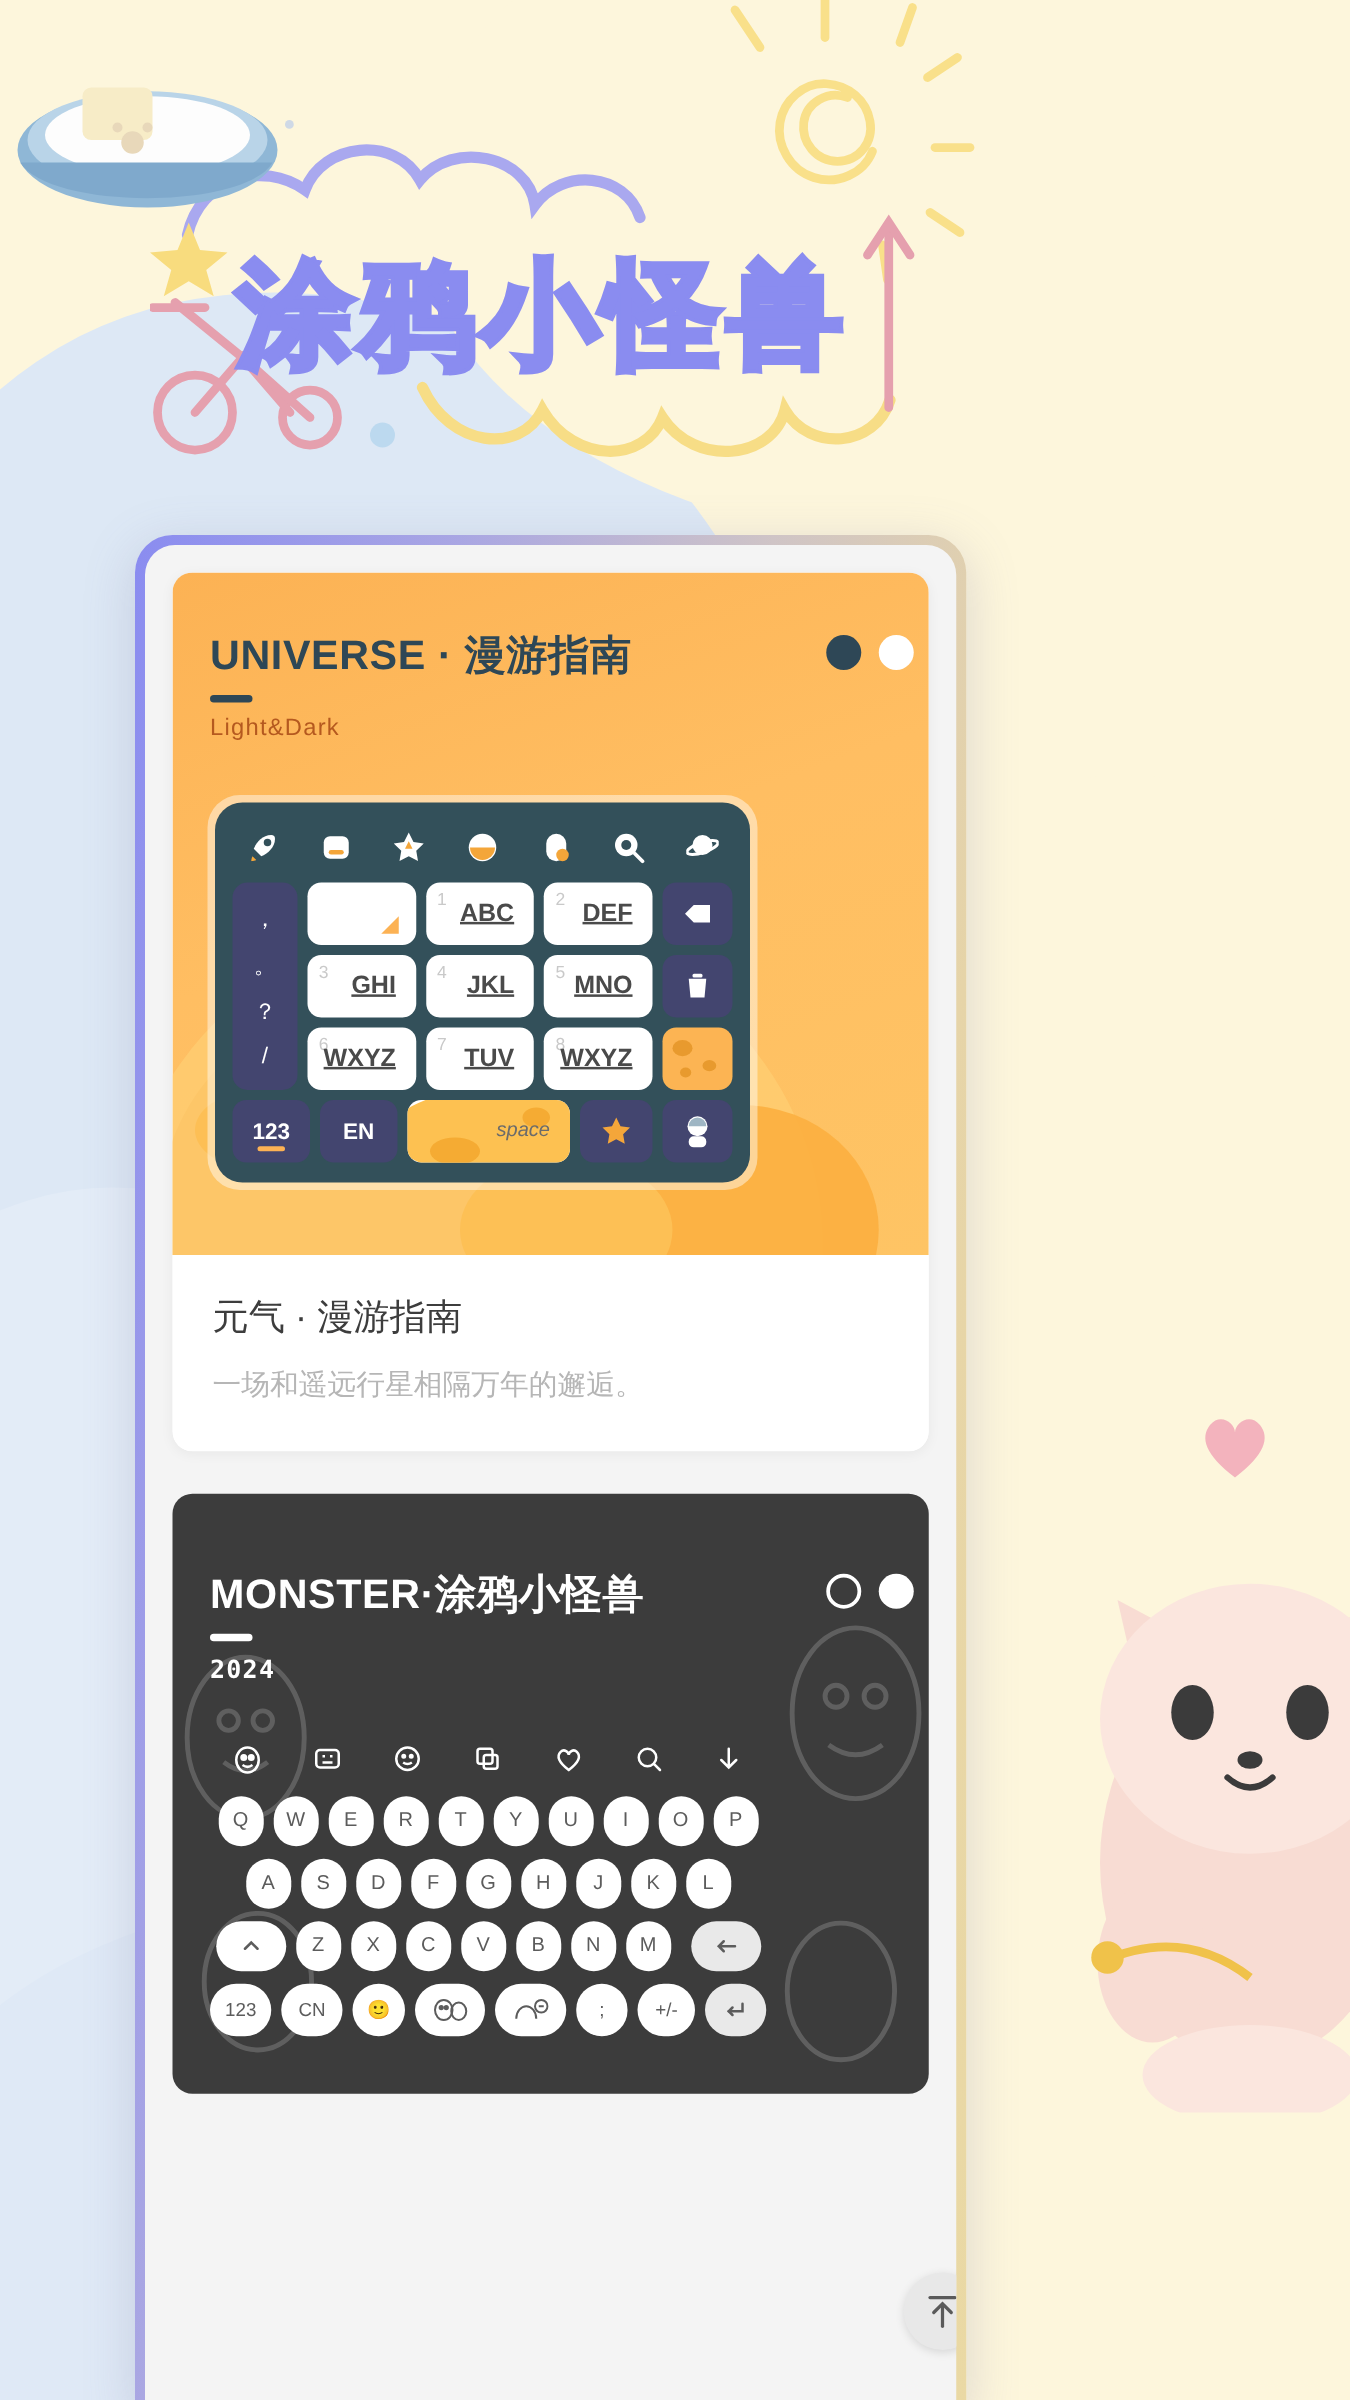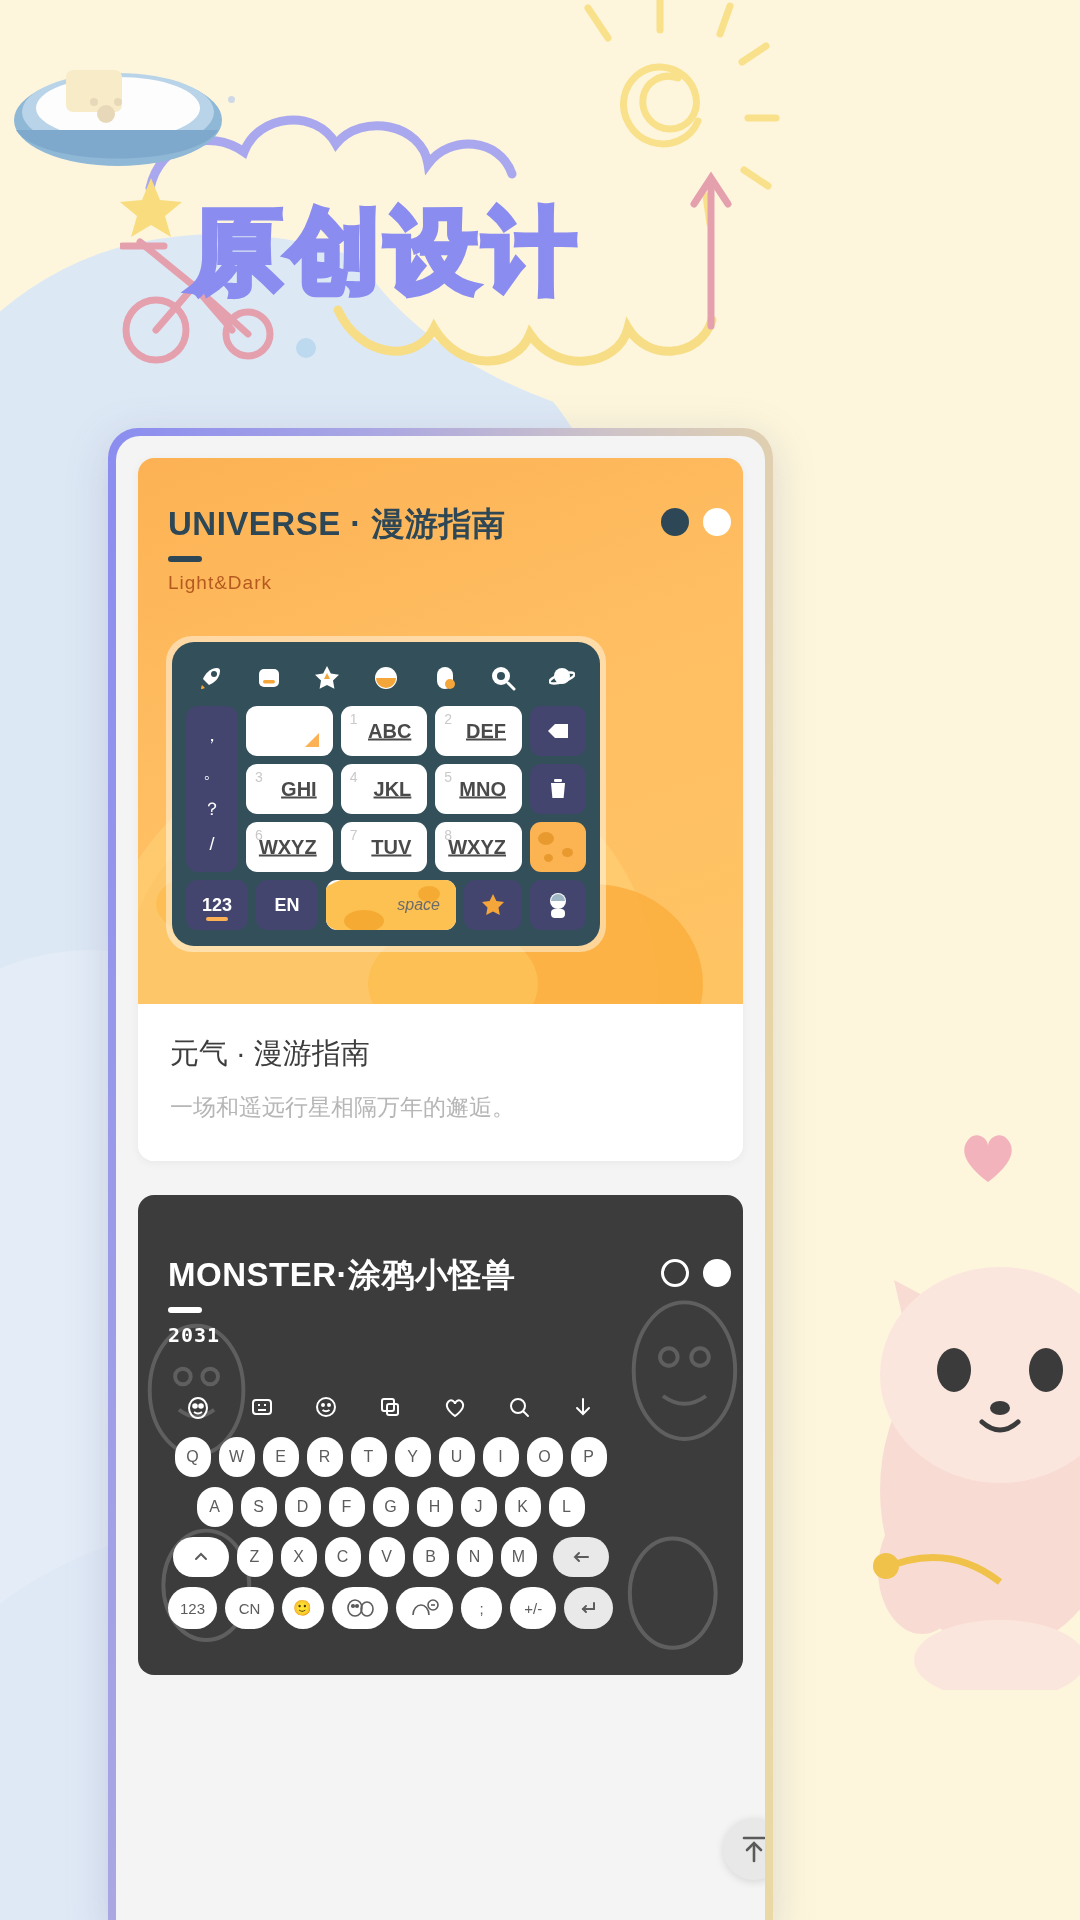--- a/index.html
+++ b/index.html
@@ -256,21 +256,21 @@
     <ellipse cx="196" cy="130" rx="17" ry="22" fill="#3b3b3b"></ellipse>
     <ellipse cx="150" cy="168" rx="10" ry="7" fill="#3b3b3b"></ellipse>
     <path d="M132 182 Q150 198 168 182" fill="none" stroke="#3b3b3b" stroke-width="5" stroke-linecap="round"></path>
     <ellipse cx="72" cy="330" rx="44" ry="64" fill="#f8dcd3"></ellipse>
     <path d="M30 330 Q96 300 150 342" fill="none" stroke="#f0c24a" stroke-width="7"></path>
     <circle cx="36" cy="326" r="13" fill="#f0c24a"></circle>
     <ellipse cx="150" cy="420" rx="86" ry="40" fill="#fbe6de"></ellipse>
   </svg>
 </div>
 
-<div class="hero-title-text">原创设计</div>
+<div class="hero-title-text">涂鸦小怪兽</div>
 
 <div class="phone">
   <div class="screen">
 
     <div class="card">
       <div class="card-hero">
         <div class="planet-glow"></div>
         <div class="planet-a"></div>
         <div class="planet-b"></div>
         <div class="planet-c"></div>
@@ -462,21 +462,21 @@
           <path d="M538 206 q22 16 44 0"></path>
           <ellipse cx="70" cy="400" rx="44" ry="56"></ellipse>
           <ellipse cx="548" cy="408" rx="44" ry="56"></ellipse>
         </g>
       </svg>
 
       <div class="card-title-row">
         <div>
           <div class="card-title">MONSTER·涂鸦小怪兽</div>
           <div class="card-underline"></div>
-          <div class="card-sub">2031</div>
+          <div class="card-sub">2024</div>
         </div>
         <div class="dots">
           <div class="dot ring"></div>
           <div class="dot light"></div>
         </div>
       </div>
 
       <div class="kb2">
         <div class="kb2-toolbar">
           <span class="ic">

